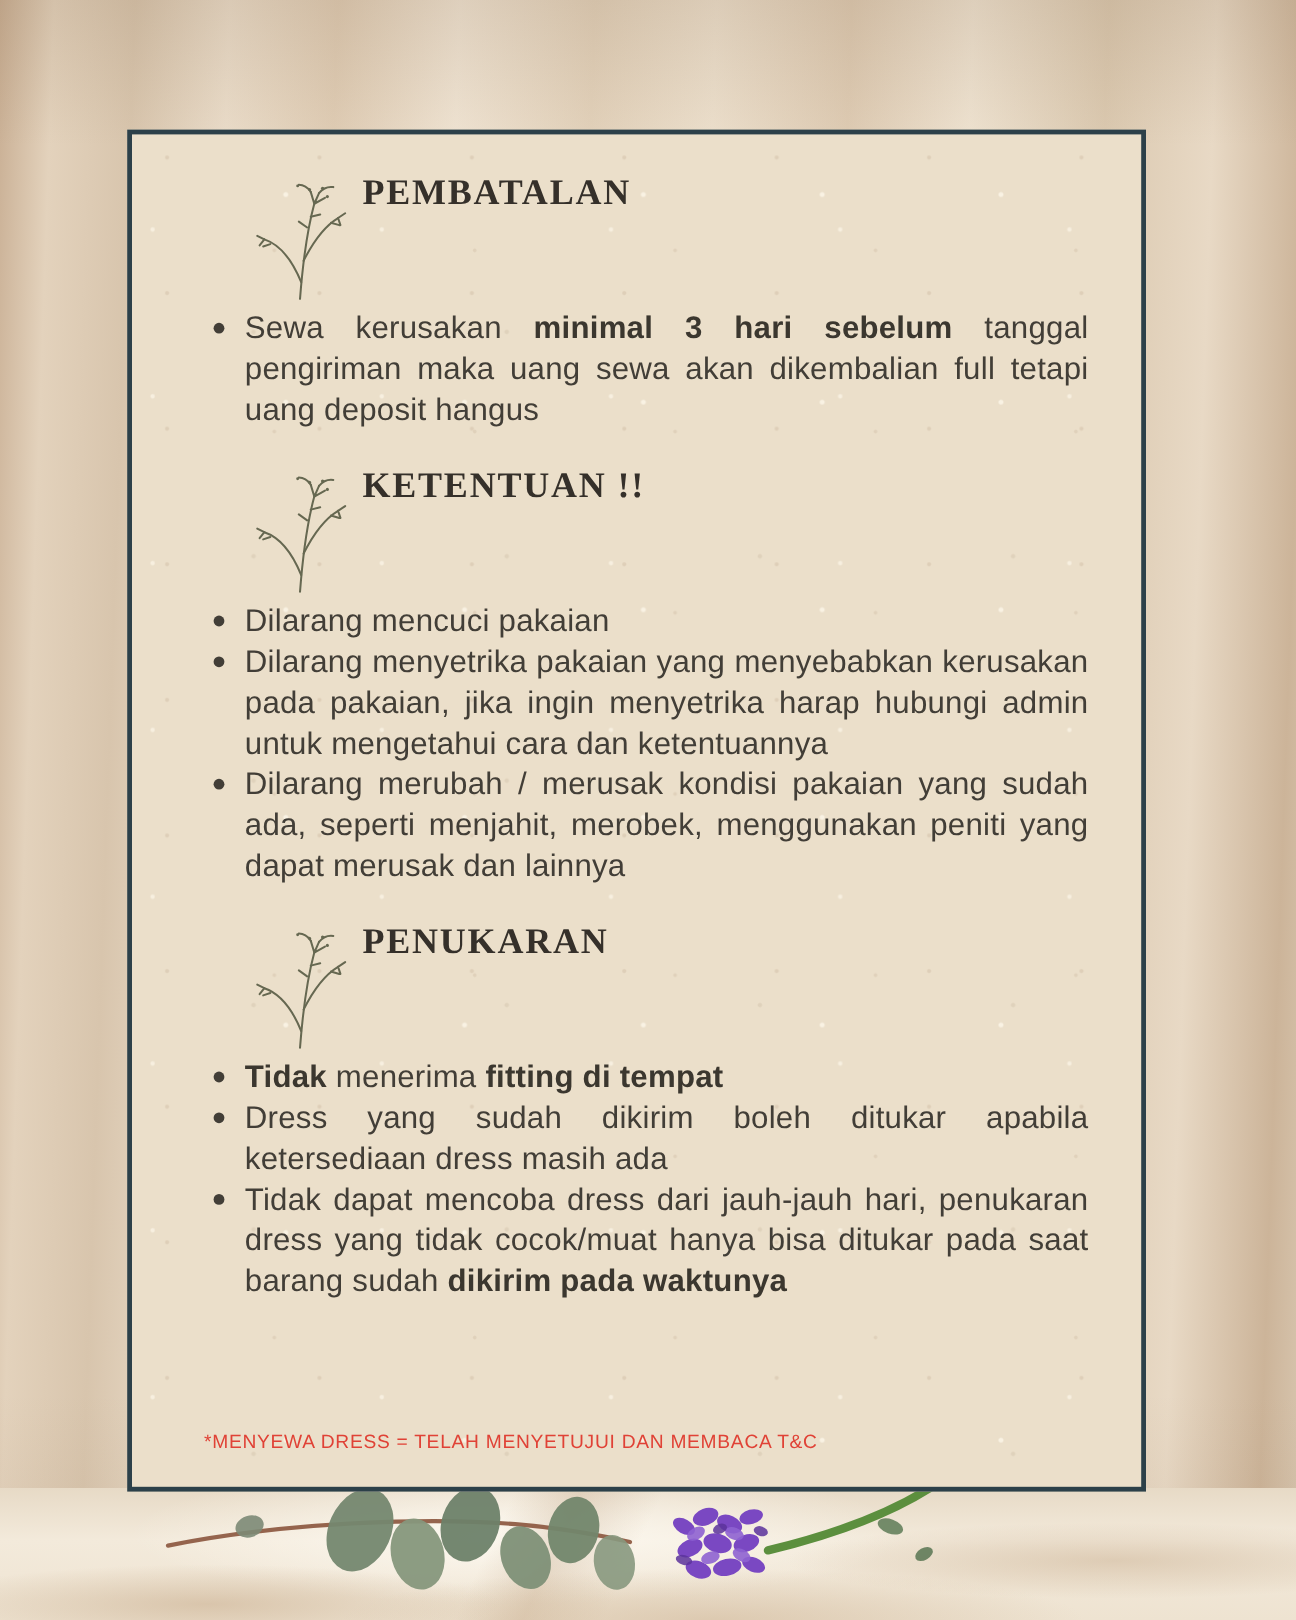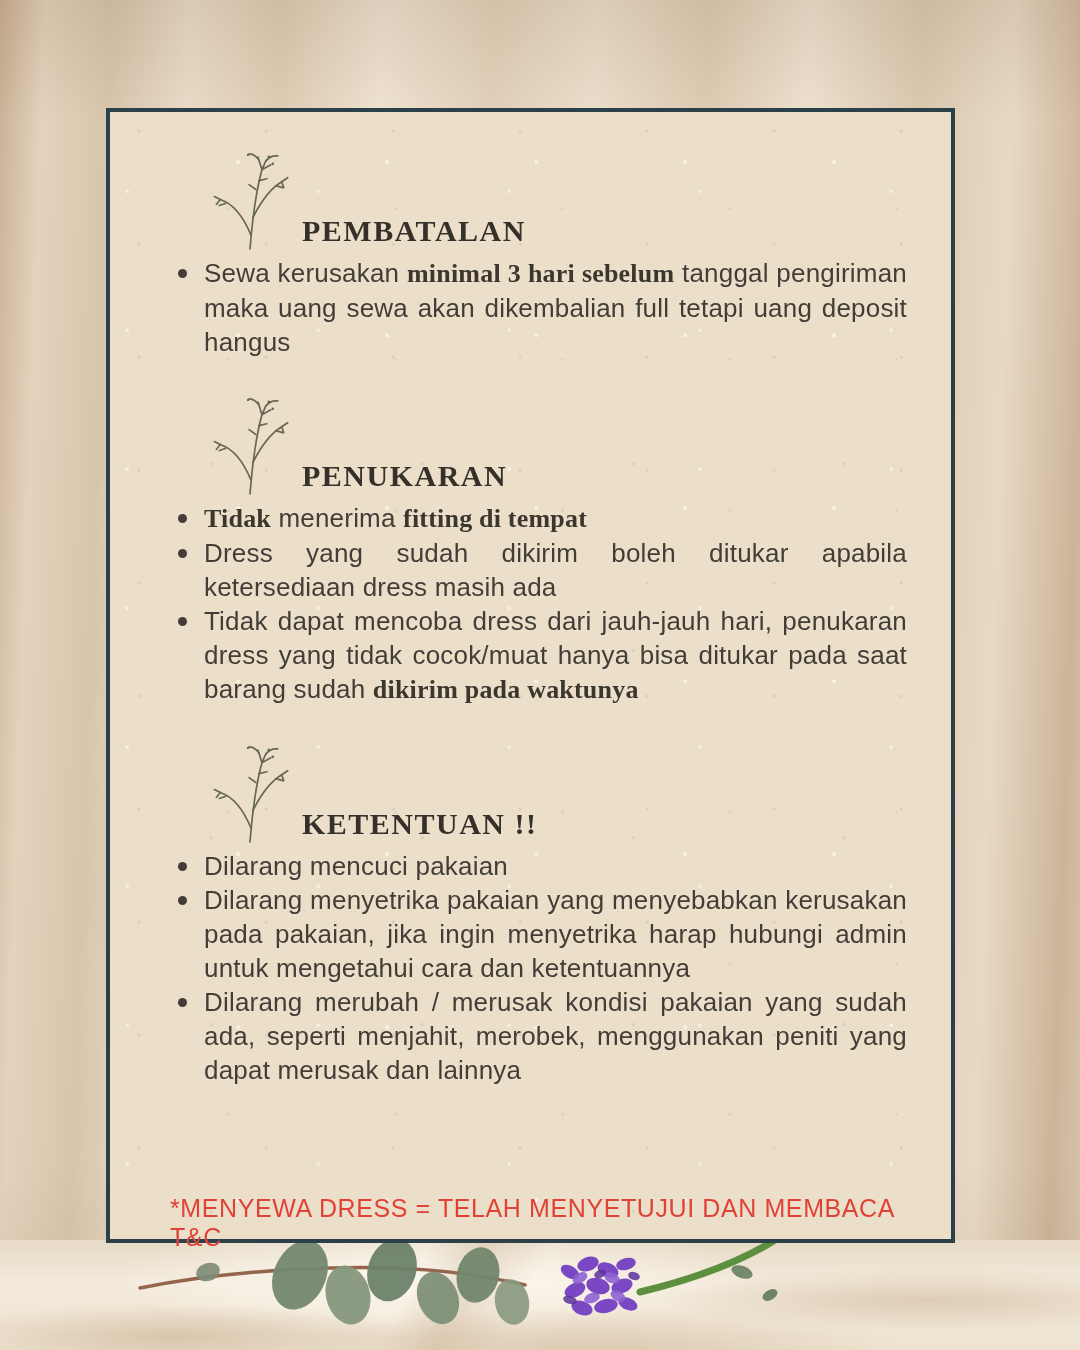--- a/index.html
+++ b/index.html
@@ -55,21 +55,21 @@
       radial-gradient(circle at 23% 17%, rgba(143,108,76,.14) 1.1px, transparent 2.2px),
       radial-gradient(circle at 71% 64%, rgba(143,108,76,.12) 1px, transparent 2px),
       radial-gradient(circle at 48% 88%, rgba(120,95,60,.10) 1.2px, transparent 2.4px),
       radial-gradient(circle at 86% 29%, rgba(255,250,238,.7) 1.4px, transparent 2.6px),
       radial-gradient(circle at 9% 57%, rgba(255,250,238,.6) 1.2px, transparent 2.4px);
     background-size: 127px 113px, 167px 151px, 211px 187px, 149px 173px, 191px 139px;
   }
 
   .sec-header {
     display: flex;
-    align-items: flex-end;
+    align-items: flex-start;
     margin: 34px 0 2px 102px;
     gap: 10px;
   }
   .tc-section:first-child .sec-header { margin-top: 36px; }
   .sprig { width: 80px; height: 104px; flex: 0 0 auto; }
   .sec-title {
     font-family: "Liberation Serif", serif;
     font-weight: 700;
     font-size: 30px;
     letter-spacing: 1.5px;
@@ -89,26 +89,26 @@
   }
   .sec-list li { position: relative; padding-left: 34px; }
   .sec-list li::before {
     content: "";
     position: absolute;
     left: 8px; top: 13px;
     width: 9px; height: 9px;
     border-radius: 50%;
     background: #423e37;
   }
-  .sec-list strong { font-weight: 700; color: #3b372f; font-family: Liberation Serif, serif; }
+  .sec-list strong { font-weight: 700; color: #3b372f; }
 
   .footnote {
     position: absolute;
     left: 60px; top: 1082px;
-    font-size: 25px;
+    font-size: 16px;
     letter-spacing: .6px;
     color: #e04236;
   }
 </style>
 </head>
 <body>
 
 <div class="stage">
 
   <div class="bg-top"></div>
@@ -195,50 +195,50 @@
         <path d="M41,70 C50,52 60,40 70,34"></path>
         <path d="M70,34 l6,-4 M70,34 l2,6 M64,38 l7,2"></path>
         <path d="M50,22 l4,-9 M50,22 l-3,-10 M50,22 l9,-5"></path>
         <path d="M54,13 q5,-6 12,-5 M47,12 q-4,-6 -10,-6"></path>
         <circle cx="57" cy="9" r="1.4" fill="#666851" stroke="none"></circle>
         <circle cx="46" cy="10" r="1.3" fill="#666851" stroke="none"></circle>
         <circle cx="61" cy="16" r="1.3" fill="#666851" stroke="none"></circle>
         <circle cx="36" cy="7" r="1.2" fill="#666851" stroke="none"></circle>
         <path d="M44,42 l-7,-5 M47,33 l8,-2"></path>
       </svg>
-      <h2 class="sec-title">PENUKARAN</h2>
+      <h2 class="sec-title">KETENTUAN !!</h2>
     </div>
     <ul class="sec-list">
-            <li><strong>Tidak</strong><span> menerima </span><strong>fitting di tempat</strong></li>
-            <li><span>Dress yang sudah dikirim boleh ditukar apabila ketersediaan dress masih ada</span></li>
-            <li><span>Tidak dapat mencoba dress dari jauh-jauh hari, penukaran dress yang tidak cocok/muat hanya bisa ditukar pada saat barang sudah </span><strong>dikirim pada waktunya</strong></li>
+            <li><span>Dilarang mencuci pakaian</span></li>
+            <li><span>Dilarang menyetrika pakaian yang menyebabkan kerusakan pada pakaian, jika ingin menyetrika harap hubungi admin untuk mengetahui cara dan ketentuannya</span></li>
+            <li><span>Dilarang merubah / merusak kondisi pakaian yang sudah ada, seperti menjahit, merobek, menggunakan peniti yang dapat merusak dan lainnya</span></li>
           </ul>
   </section>
 
   <section class="tc-section">
     <div class="sec-header">
       <svg class="sprig" viewBox="0 0 80 105" fill="none" stroke="#666851" stroke-width="1.7" stroke-linecap="round">
         <path d="M38,102 C40,76 43,48 50,22"></path>
         <path d="M39,88 C30,66 20,56 8,52"></path>
         <path d="M8,52 l-6,-3 M8,52 l-4,5 M13,56 l-6,2"></path>
         <path d="M41,70 C50,52 60,40 70,34"></path>
         <path d="M70,34 l6,-4 M70,34 l2,6 M64,38 l7,2"></path>
         <path d="M50,22 l4,-9 M50,22 l-3,-10 M50,22 l9,-5"></path>
         <path d="M54,13 q5,-6 12,-5 M47,12 q-4,-6 -10,-6"></path>
         <circle cx="57" cy="9" r="1.4" fill="#666851" stroke="none"></circle>
         <circle cx="46" cy="10" r="1.3" fill="#666851" stroke="none"></circle>
         <circle cx="61" cy="16" r="1.3" fill="#666851" stroke="none"></circle>
         <circle cx="36" cy="7" r="1.2" fill="#666851" stroke="none"></circle>
         <path d="M44,42 l-7,-5 M47,33 l8,-2"></path>
       </svg>
-      <h2 class="sec-title">KETENTUAN !!</h2>
+      <h2 class="sec-title">PENUKARAN</h2>
     </div>
     <ul class="sec-list">
-            <li><span>Dilarang mencuci pakaian</span></li>
-            <li><span>Dilarang menyetrika pakaian yang menyebabkan kerusakan pada pakaian, jika ingin menyetrika harap hubungi admin untuk mengetahui cara dan ketentuannya</span></li>
-            <li><span>Dilarang merubah / merusak kondisi pakaian yang sudah ada, seperti menjahit, merobek, menggunakan peniti yang dapat merusak dan lainnya</span></li>
+            <li><strong>Tidak</strong><span> menerima </span><strong>fitting di tempat</strong></li>
+            <li><span>Dress yang sudah dikirim boleh ditukar apabila ketersediaan dress masih ada</span></li>
+            <li><span>Tidak dapat mencoba dress dari jauh-jauh hari, penukaran dress yang tidak cocok/muat hanya bisa ditukar pada saat barang sudah </span><strong>dikirim pada waktunya</strong></li>
           </ul>
   </section>
 </div>
     <div class="footnote">*MENYEWA DRESS = TELAH MENYETUJUI DAN MEMBACA T&amp;C</div>
   </div>
 
 </div>
 
 </body></html>

